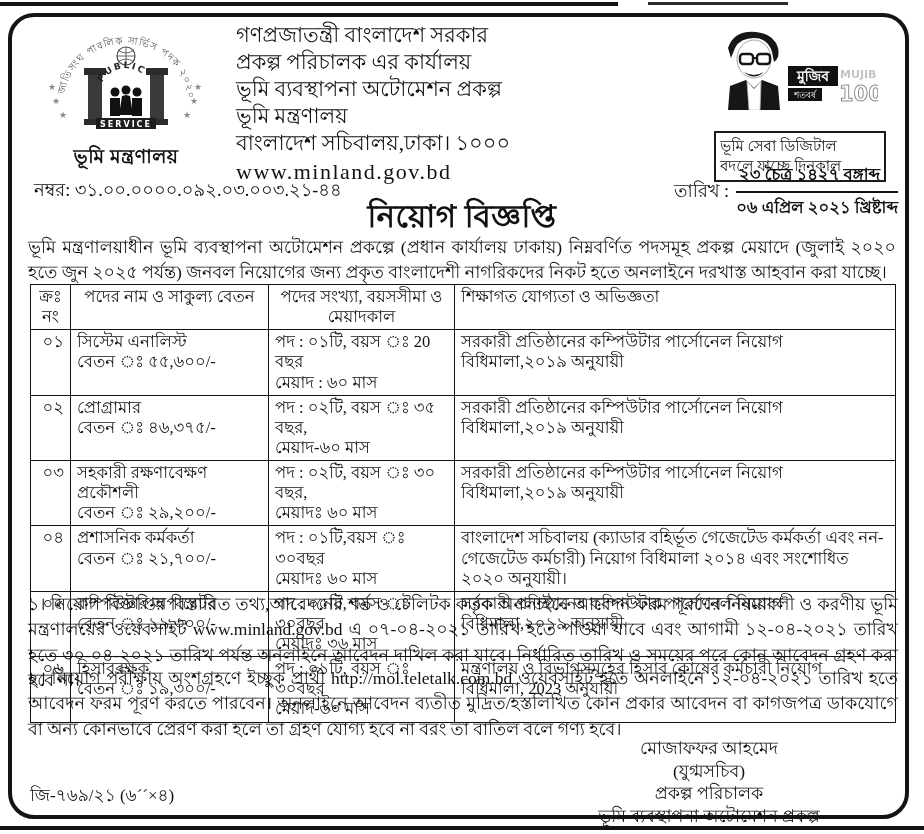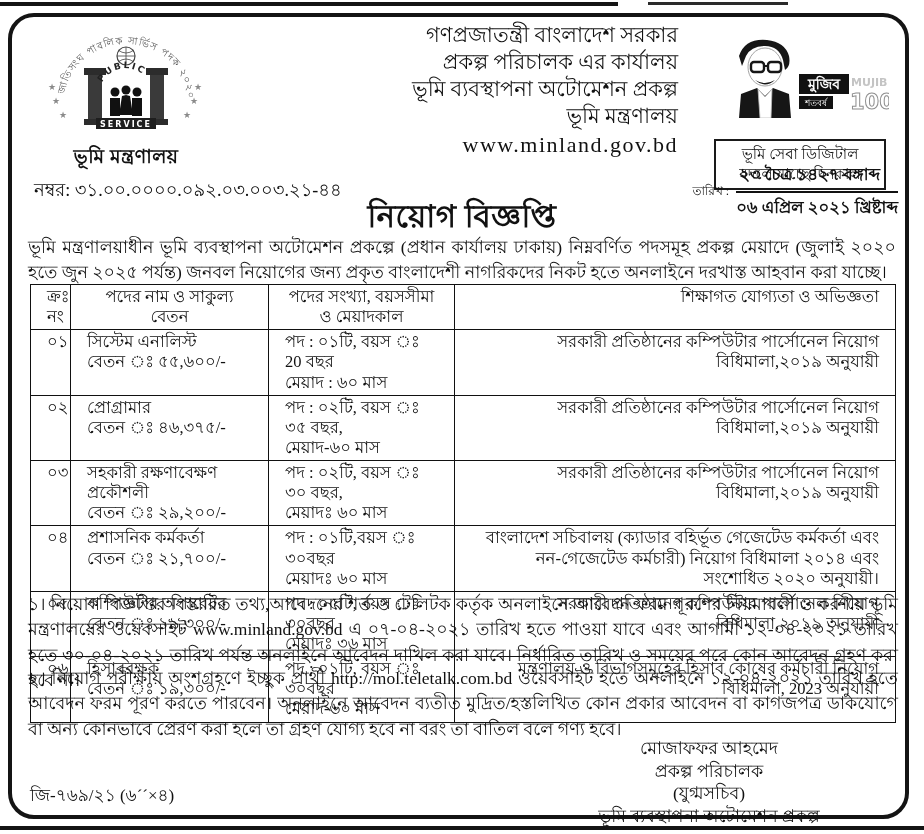--- a/index.html
+++ b/index.html
@@ -12,49 +12,49 @@
   .top-rule2{position:absolute;left:648px;top:2px;width:140px;height:3px;background:#2a2a2a;}
   .bottom-rule{position:absolute;left:0;top:826px;width:924px;height:4px;background:#141414;}
   .doc-border{
     position:absolute;left:8px;top:13px;width:901px;height:806px;
     border:4px solid #141414;border-radius:26px;box-sizing:border-box;
     pointer-events:none;
   }
   
   .logo-left{position:absolute;left:28px;top:26px;width:196px;text-align:center;}
   .emblem-caption{font-size:19px;font-weight:bold;margin-top:-4px;letter-spacing:.5px;}
-  .header-center{position:absolute;left:242px;top:22px;width:436px;text-align:right;}
+  .header-center{position:absolute;left:236px;top:22px;width:436px;text-align:left;}
   .hc-line{font-size:21px;line-height:27px;white-space:nowrap;}
   .website{font-size:22px;line-height:30px;letter-spacing:1.5px;font-family:"Liberation Serif",serif;}
-  .header-right{position:absolute;left:700px;top:34px;width:200px;text-align:center;}
+  .header-right{position:absolute;left:700px;top:26px;width:200px;}
   .slogan-box{
     margin:17px auto 0;width:172px;border:2px solid #1a1a1a;
     padding:3px 4px;font-size:15px;line-height:1.35;box-sizing:border-box;
   }
   
   .memo{position:absolute;left:34px;top:176px;font-size:18px;}
   .date-block{position:absolute;right:26px;top:162px;display:flex;align-items:center;gap:7px;}
-  .date-label{font-size:12px;}
+  .date-label{font-size:18px;}
   .date-stack{display:inline-block;text-align:left;font-size:16.5px;font-weight:bold;}
   .date-top{display:block;border-bottom:2px solid #111;padding:0 3px 2px;}
   .date-bottom{display:block;padding-top:2px;}
   
   .title{position:absolute;left:0;top:192px;width:100%;text-align:center;
          font-size:31px;font-weight:bold;letter-spacing:.5px;}
   .intro{position:absolute;left:28px;top:235px;width:868px;font-size:17.5px;
          line-height:1.42;text-align:justify;}
   
   table.jobs{position:absolute;left:30px;top:284px;width:866px;border-collapse:collapse;table-layout:fixed;}
   table.jobs th,table.jobs td{
     border:1.6px solid #111;font-size:16.5px;line-height:1.22;
-    padding:2px 16px;vertical-align:top;font-weight:normal;box-sizing:border-box;margin-left:13px;
+    padding:2px 6px;vertical-align:top;font-weight:normal;box-sizing:border-box;margin-left:13px;
   }
   table.jobs th{text-align:center;vertical-align:top;}
-  table.jobs th.qual,table.jobs td.qual{text-align:right;}
-  td.sl{text-align:left;}
+  table.jobs th.qual,table.jobs td.qual{text-align:left;}
+  td.sl{text-align:right;}
   tr.hh{height:40px;} tr.r40{height:40px;} tr.r38{height:38px;} tr.r62{height:62px;}
   
   .note{position:absolute;left:28px;width:870px;font-size:17.5px;line-height:1.45;text-align:justify;}
   .note1{top:592px;} .note2{top:666px;}
   
   .sign{position:absolute;left:556px;top:738px;width:306px;text-align:center;
         font-size:17.5px;line-height:1.18;}
   .sign div{margin-bottom:2px;}
   .footer-ref{position:absolute;left:30px;top:782px;font-size:17px;}
   svg text{font-family:"DejaVu Sans","Liberation Sans",sans-serif;}
@@ -111,20 +111,21 @@
       <text x="98" y="101" font-size="8" font-weight="bold" fill="#fff" text-anchor="middle" letter-spacing="2">SERVICE</text>
     </svg>
     <div class="emblem-caption">ভূমি মন্ত্রণালয়</div>
   </div>
 
   <div class="header-center">
     <div class="hc-line">গণপ্রজাতন্ত্রী বাংলাদেশ সরকার</div>
     <div class="hc-line">প্রকল্প পরিচালক এর কার্যালয়</div>
     <div class="hc-line">ভূমি ব্যবস্থাপনা অটোমেশন প্রকল্প</div>
     <div class="hc-line">ভূমি মন্ত্রণালয়</div>
+    <div class="hc-line">বাংলাদেশ সচিবালয়,ঢাকা। ১০০০</div>
     <div class="website">www.minland.gov.bd</div>
   </div>
 
   <div class="header-right">
     <svg width="178" height="84" viewBox="0 0 178 84">
 
       <path d="M28 22 Q34 4 56 6 Q74 8 78 22 Q80 32 74 36 L72 26 Q68 12 54 12 Q40 12 35 22 L31 32 Z" fill="#161616"></path>
       <ellipse cx="54" cy="33" rx="17" ry="19" fill="#fff" stroke="#9a9a9a" stroke-width="0.9"></ellipse>
       <rect x="40" y="28" width="13" height="10" rx="3" fill="none" stroke="#161616" stroke-width="2.4"></rect>
       <rect x="57" y="28" width="13" height="10" rx="3" fill="none" stroke="#161616" stroke-width="2.4"></rect>
@@ -248,21 +249,21 @@
       <td class="qual">মন্ত্রণালয় ও বিভাগসমূহের হিসাব কোষের কর্মচারী নিয়োগ বিধিমালা, 2023 অনুযায়ী</td>
     </tr>
   </tbody>
     </table>
 
   <div class="note note1">১। নিয়োগ বিজ্ঞপ্তির বিস্তারিত তথ্য,আবেদনের শর্ত ও টেলিটক কর্তৃক অনলাইনে আবেদন ফরম পূরণের নিয়মাবলী ও করণীয় ভূমি মন্ত্রণালয়ের ওয়েবসাইট www.minland.gov.bd এ ০৭-০৪-২০২১ তারিখ হতে পাওয়া যাবে এবং আগামী ১২-০৪-২০২১ তারিখ হতে ৩০-০৪-২০২১ তারিখ পর্যন্ত অনলাইনে আবেদন দাখিল করা যাবে। নির্ধারিত তারিখ ও সময়ের পরে কোন আবেদন গ্রহণ করা হবে না।</div>
   <div class="note note2">২। নিয়োগ পরীক্ষায় অংশগ্রহণে ইচ্ছুক প্রার্থী http://mol.teletalk.com.bd ওয়েবসাইট হতে অনলাইনে ১২-০৪-২০২১ তারিখ হতে আবেদন ফরম পূরণ করতে পারবেন। অনলাইনে আবেদন ব্যতীত মুদ্রিত/হস্তলিখিত কোন প্রকার আবেদন বা কাগজপত্র ডাকযোগে বা অন্য কোনভাবে প্রেরণ করা হলে তা গ্রহণ যোগ্য হবে না বরং তা বাতিল বলে গণ্য হবে।</div>
 
   <div class="sign">
     <div>মোজাফফর আহমেদ</div>
+    <div>(যুগ্মসচিব)</div>
     <div>প্রকল্প পরিচালক</div>
-    <div>(যুগ্মসচিব)</div>
     <div>ভূমি ব্যবস্থাপনা অটোমেশন প্রকল্প</div>
   </div>
 
   <div class="footer-ref">জি-৭৬৯/২১ (৬´´×৪)</div>
 
   <div class="bottom-rule"></div>
 </div>
 
 </body></html>

